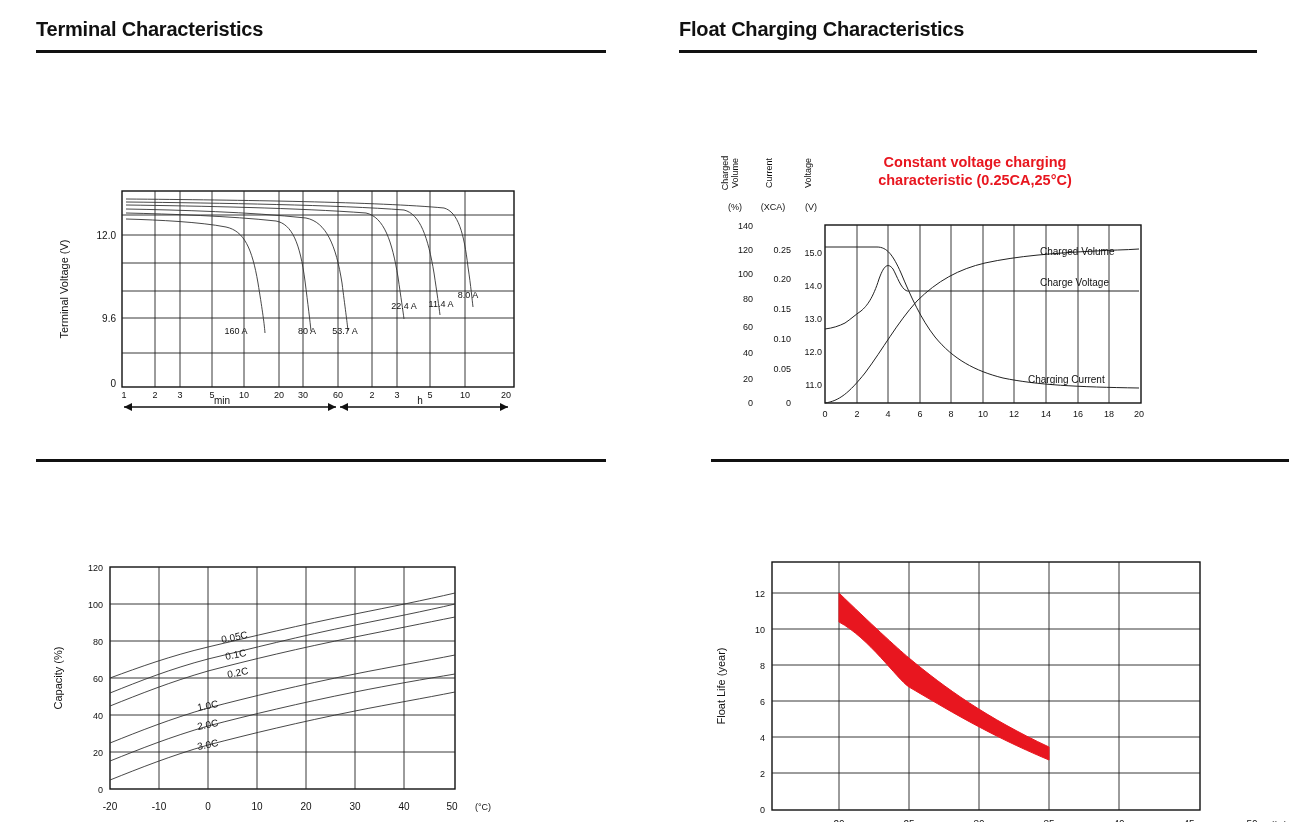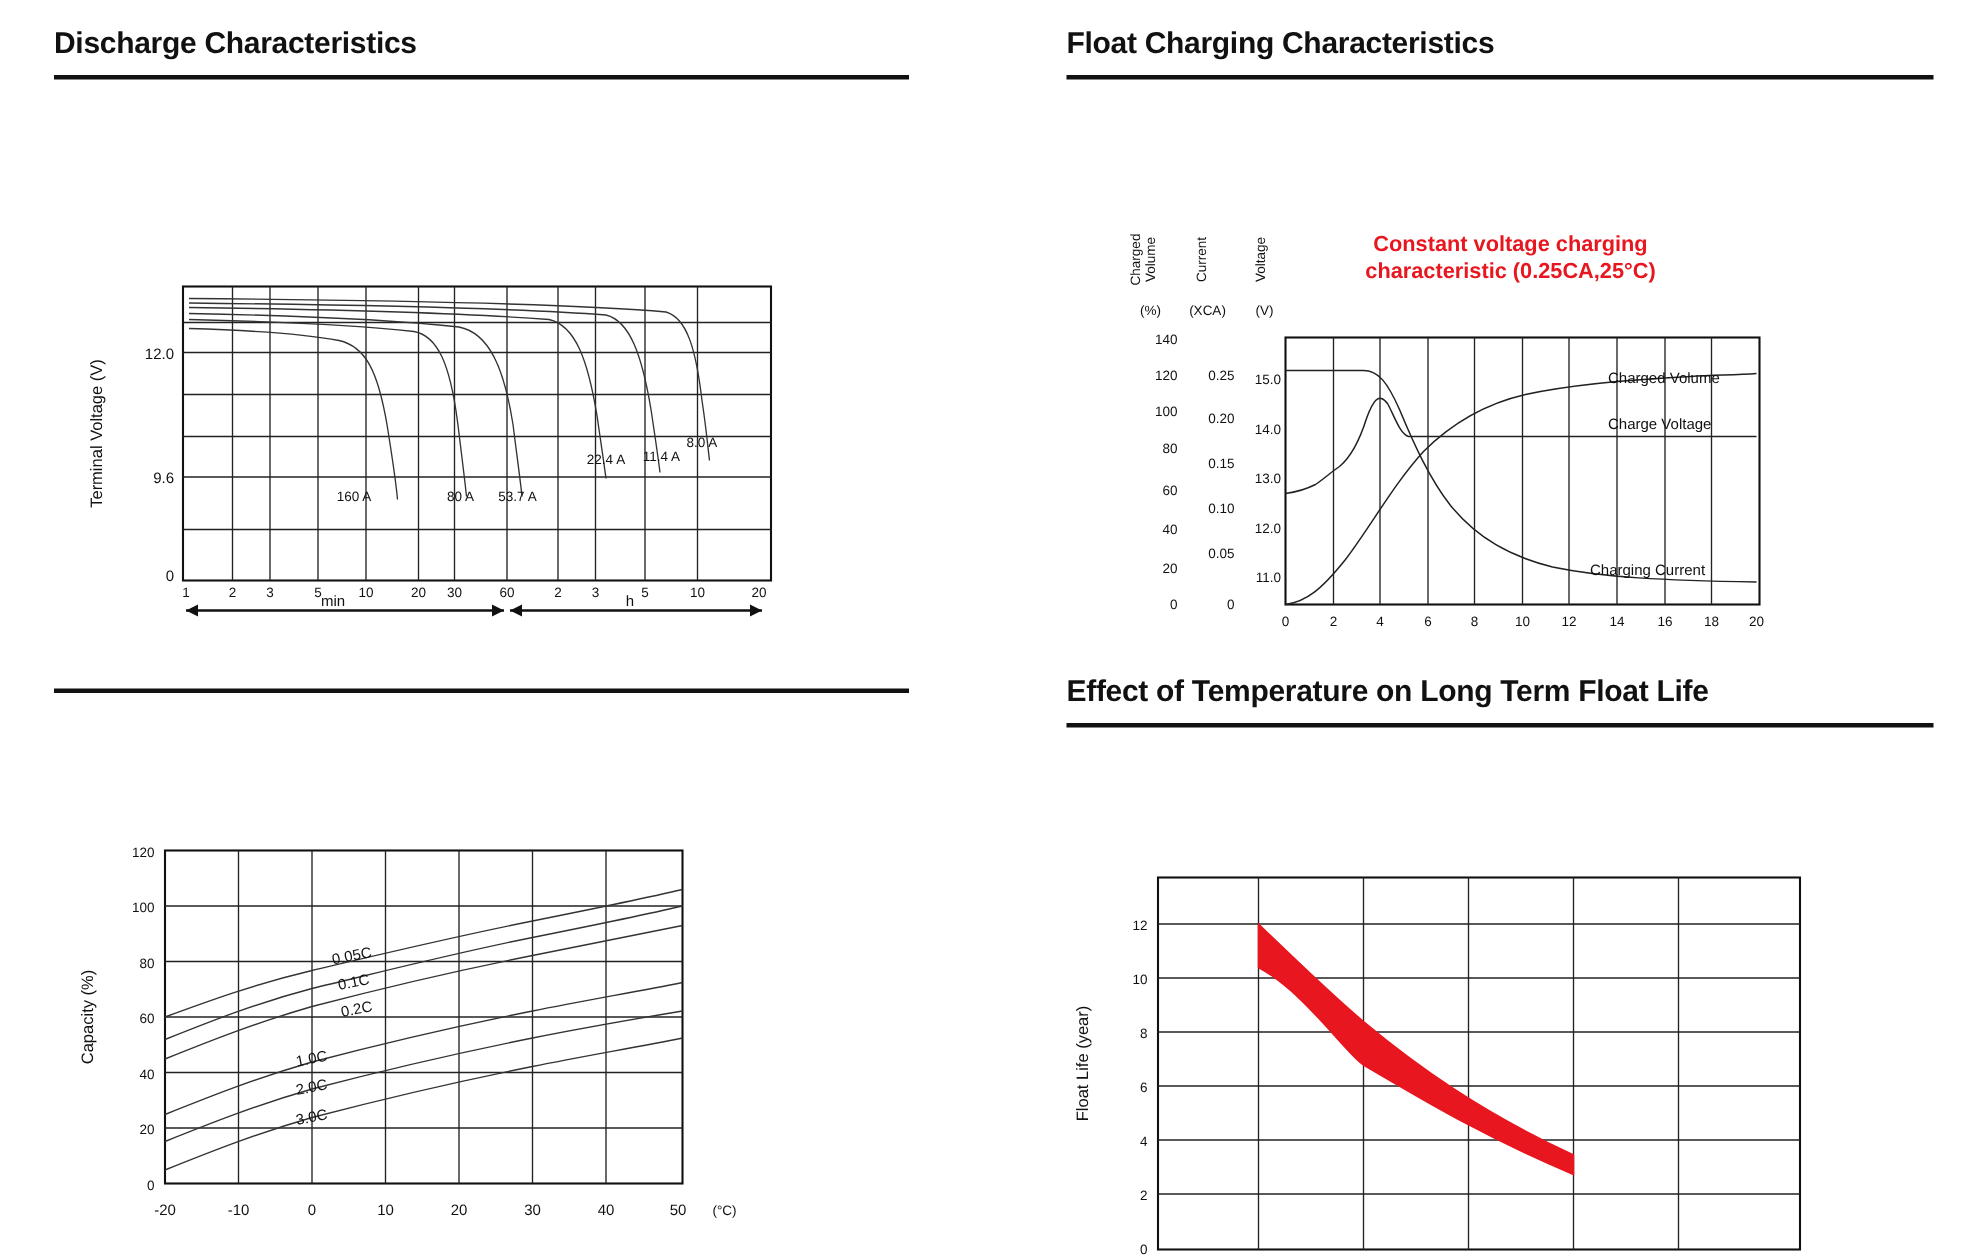--- a/index.html
+++ b/index.html
@@ -3,21 +3,21 @@
 <meta charset="utf-8">
 <style>
   html,body{margin:0;padding:0;}
   body{
     width:1314px;height:840px;background:#ffffff;
     font-family:"Liberation Sans", sans-serif;
     color:#1a1a1a;overflow:hidden;position:relative;
   }
   .quad{position:absolute;}
   .q1{left:0;top:0;width:657px;height:432px;}
-  .q2{left:657px;top:0;width:657px;height:432px;}
+  .q2{left:625px;top:0;width:657px;height:432px;}
   .q3{left:0;top:432px;width:657px;height:408px;}
   .q4{left:657px;top:432px;width:657px;height:408px;}
 
   .sec-title{
     font-size:20px;font-weight:bold;letter-spacing:-0.2px;
     margin:0;padding:0;color:#111;
   }
   .q1 .sec-title,.q3 .sec-title{margin-left:36px;}
   .q2 .sec-title,.q4 .sec-title{margin-left:54px;}
   .title-row{padding-top:18px;}
@@ -39,21 +39,21 @@
   .gridthin{stroke:#222;stroke-width:0.9;fill:none;}
   .curve{stroke:#333;stroke-width:0.9;fill:none;}
   .curve2{stroke:#222;stroke-width:1;fill:none;}
   .frame{stroke:#111;stroke-width:1.4;fill:none;}
 </style>
 </head>
 <body>
 
 <div class="quad q1">
   <div class="title-row">
-    <div class="sec-title">Discharge Characteristics</div>
+    <div class="sec-title">Terminal Characteristics</div>
     <div class="rule"></div>
   </div>
   <div class="plotwrap">
   <svg width="657" height="370" viewBox="0 0 657 370">
 
     <rect x="122" y="138" width="392" height="196" class="frame"></rect>
 
     <g class="gridthin">
       <line x1="155" y1="138" x2="155" y2="334"></line>
       <line x1="180" y1="138" x2="180" y2="334"></line>
@@ -261,21 +261,20 @@
     <text class="curvelab10" x="198" y="268" transform="rotate(-11 198 268)">2.0C</text>
     <text class="curvelab10" x="198" y="288" transform="rotate(-11 198 288)">3.0C</text>
 
     <text class="xcaption" x="300" y="388" text-anchor="middle">Battery Temperature</text>
   </svg>
   </div>
 </div>
 
 <div class="quad q4">
   <div class="title-row">
-    <div class="sec-title">Effect of Temperature on Long Term Float Life</div>
     <div class="rule"></div>
   </div>
   <div class="plotwrap">
   <svg width="657" height="360" viewBox="0 0 657 360">
     <rect x="115" y="100" width="428" height="248" class="frame"></rect>
     <g class="gridthin">
       <line x1="182" y1="100" x2="182" y2="348"></line>
       <line x1="252" y1="100" x2="252" y2="348"></line>
       <line x1="322" y1="100" x2="322" y2="348"></line>
       <line x1="392" y1="100" x2="392" y2="348"></line>

